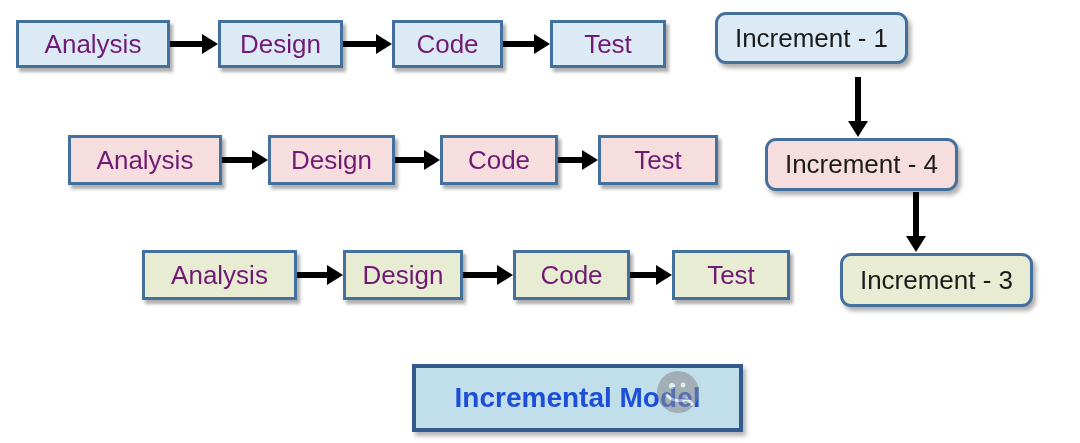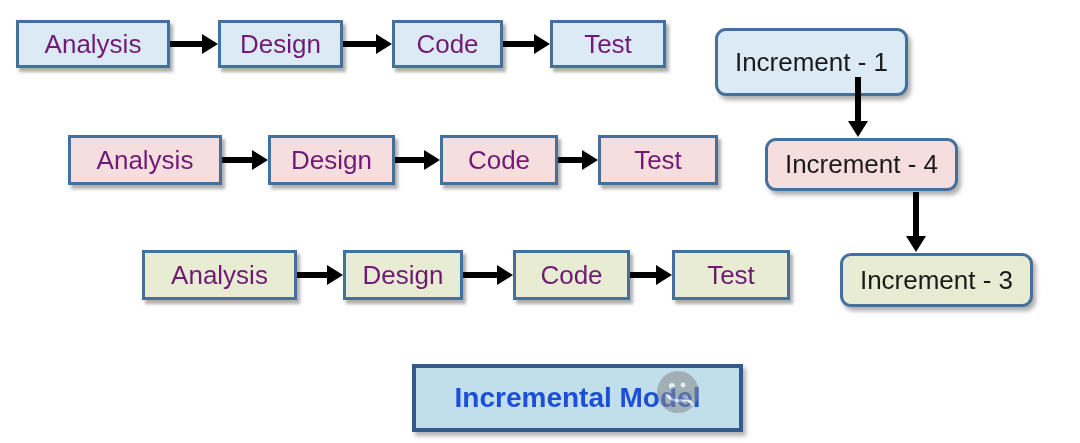--- a/index.html
+++ b/index.html
@@ -29,21 +29,21 @@
   .r3b{left:343px;top:250px;width:120px;height:50px}
   .r3c{left:513px;top:250px;width:117px;height:50px}
   .r3d{left:672px;top:250px;width:118px;height:50px}
   
   .inc{
     position:absolute;box-sizing:border-box;border-radius:11px;
     display:flex;align-items:center;justify-content:center;
     border:3px solid #44709e;color:#1b1b1b;font-size:26px;
     box-shadow:3px 4px 4px rgba(110,110,110,0.55);
   }
-  .i1{left:715px;top:28px;width:193px;height:68px}
+  .i1{left:715px;top:12px;width:193px;height:52px}
   .i2{left:765px;top:138px;width:193px;height:53px}
   .i3{left:840px;top:253px;width:193px;height:54px}
   
   .ha{position:absolute;height:6px;background:#000;}
   .ha::after{
     content:"";position:absolute;right:-15px;top:-7px;width:0;height:0;
     border-left:16px solid #000;border-top:10px solid transparent;border-bottom:10px solid transparent;
   }
   .h1a{left:170px;top:41px;width:33px}
   .h1b{left:343px;top:41px;width:34px}

